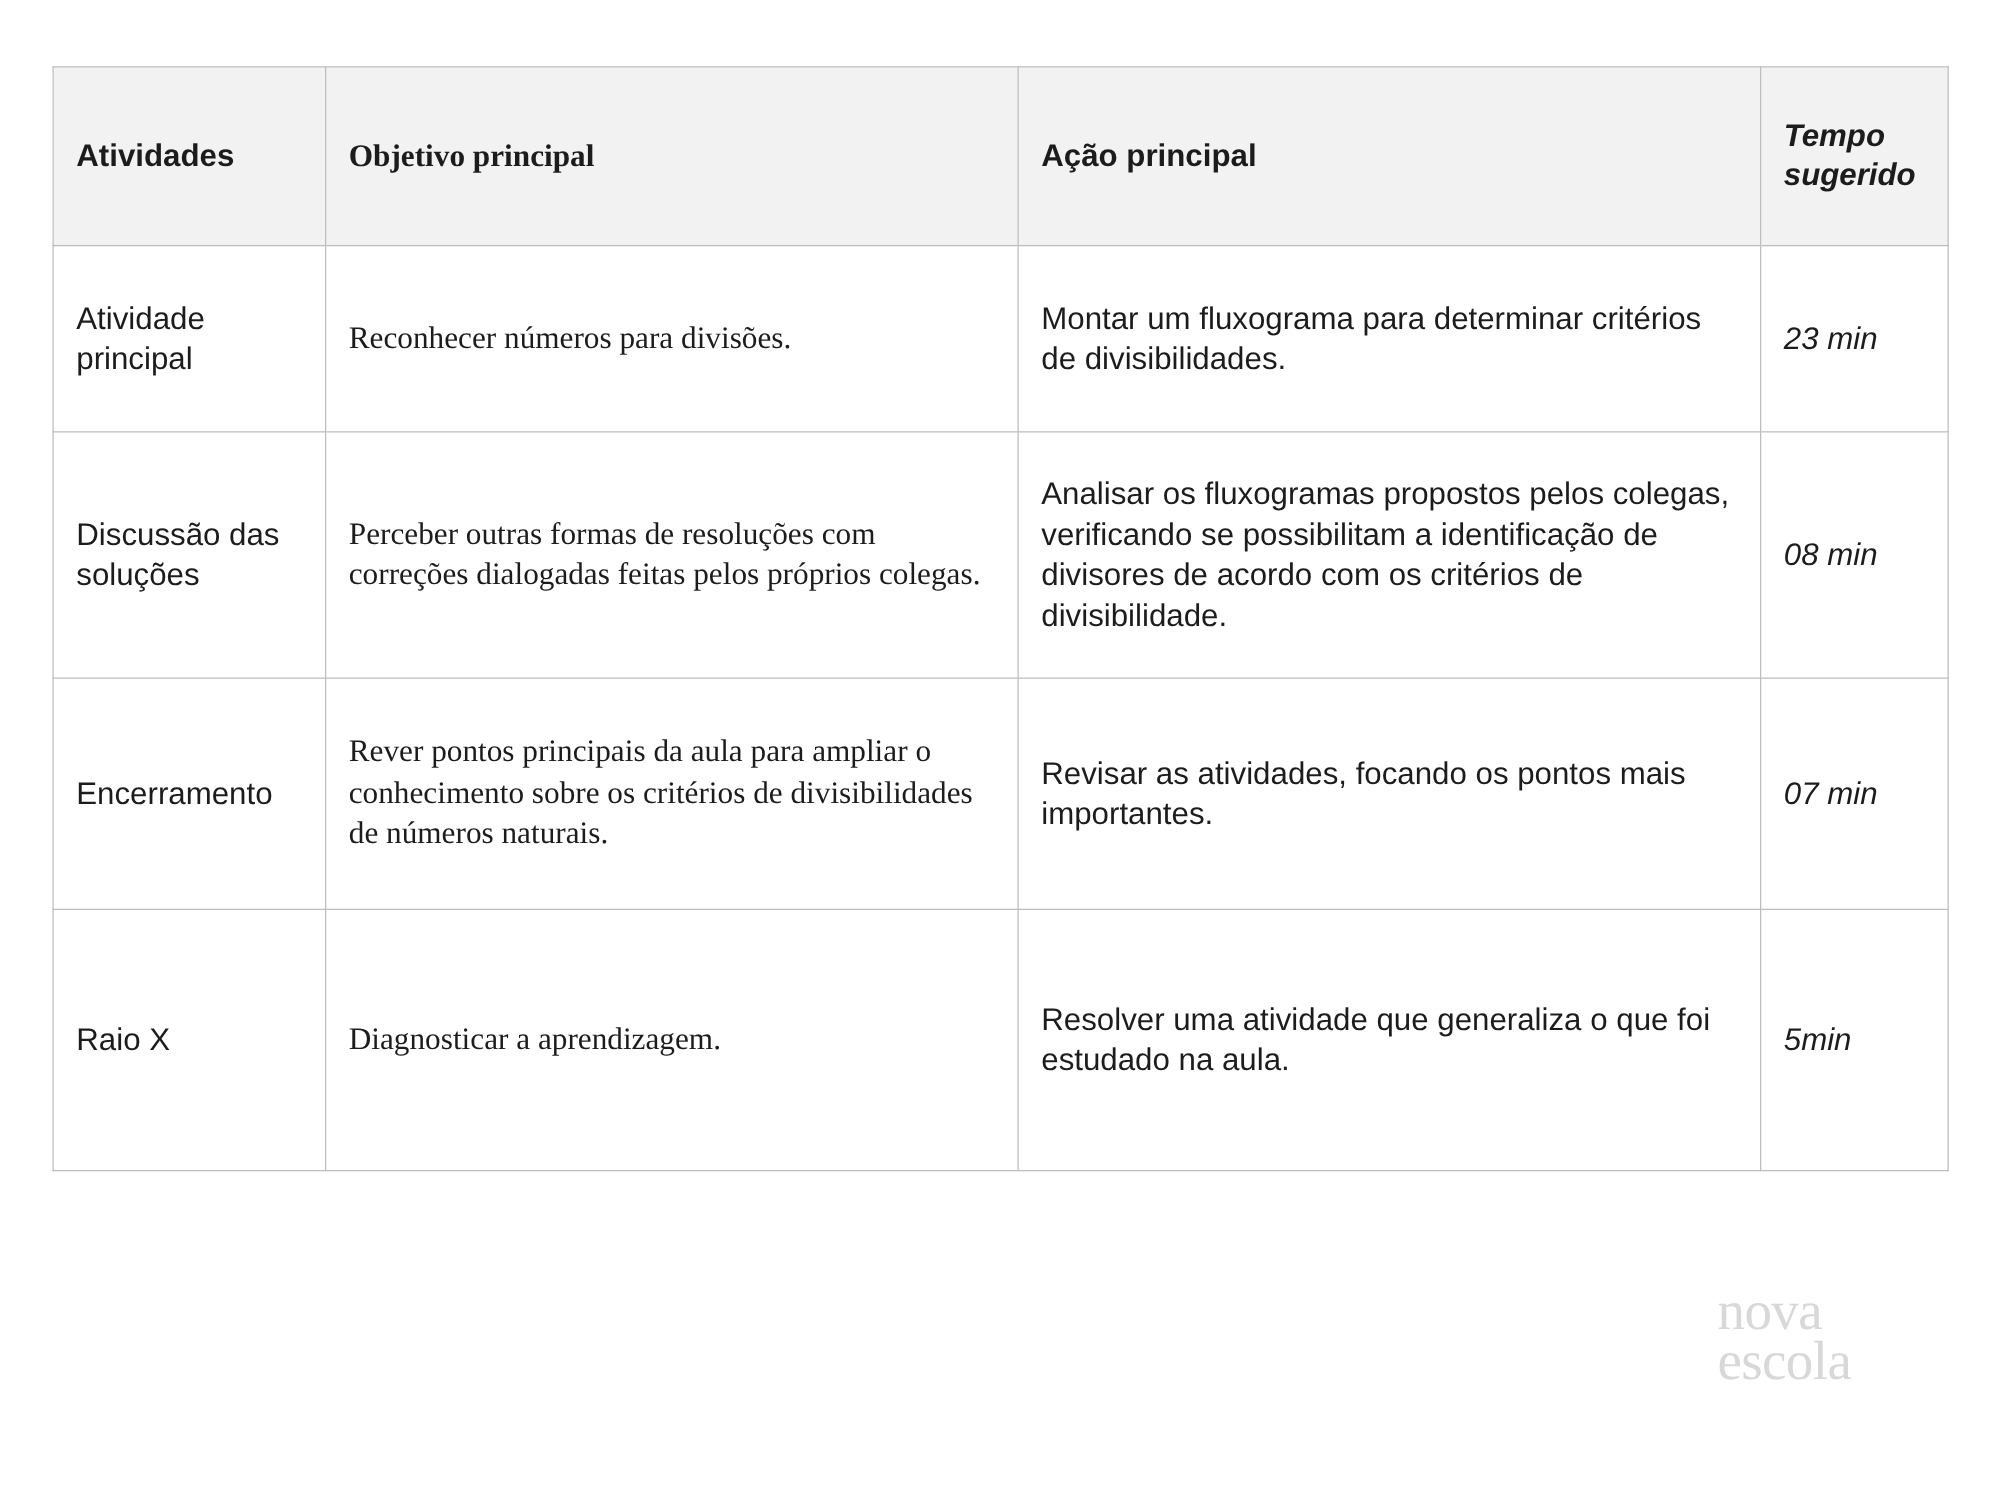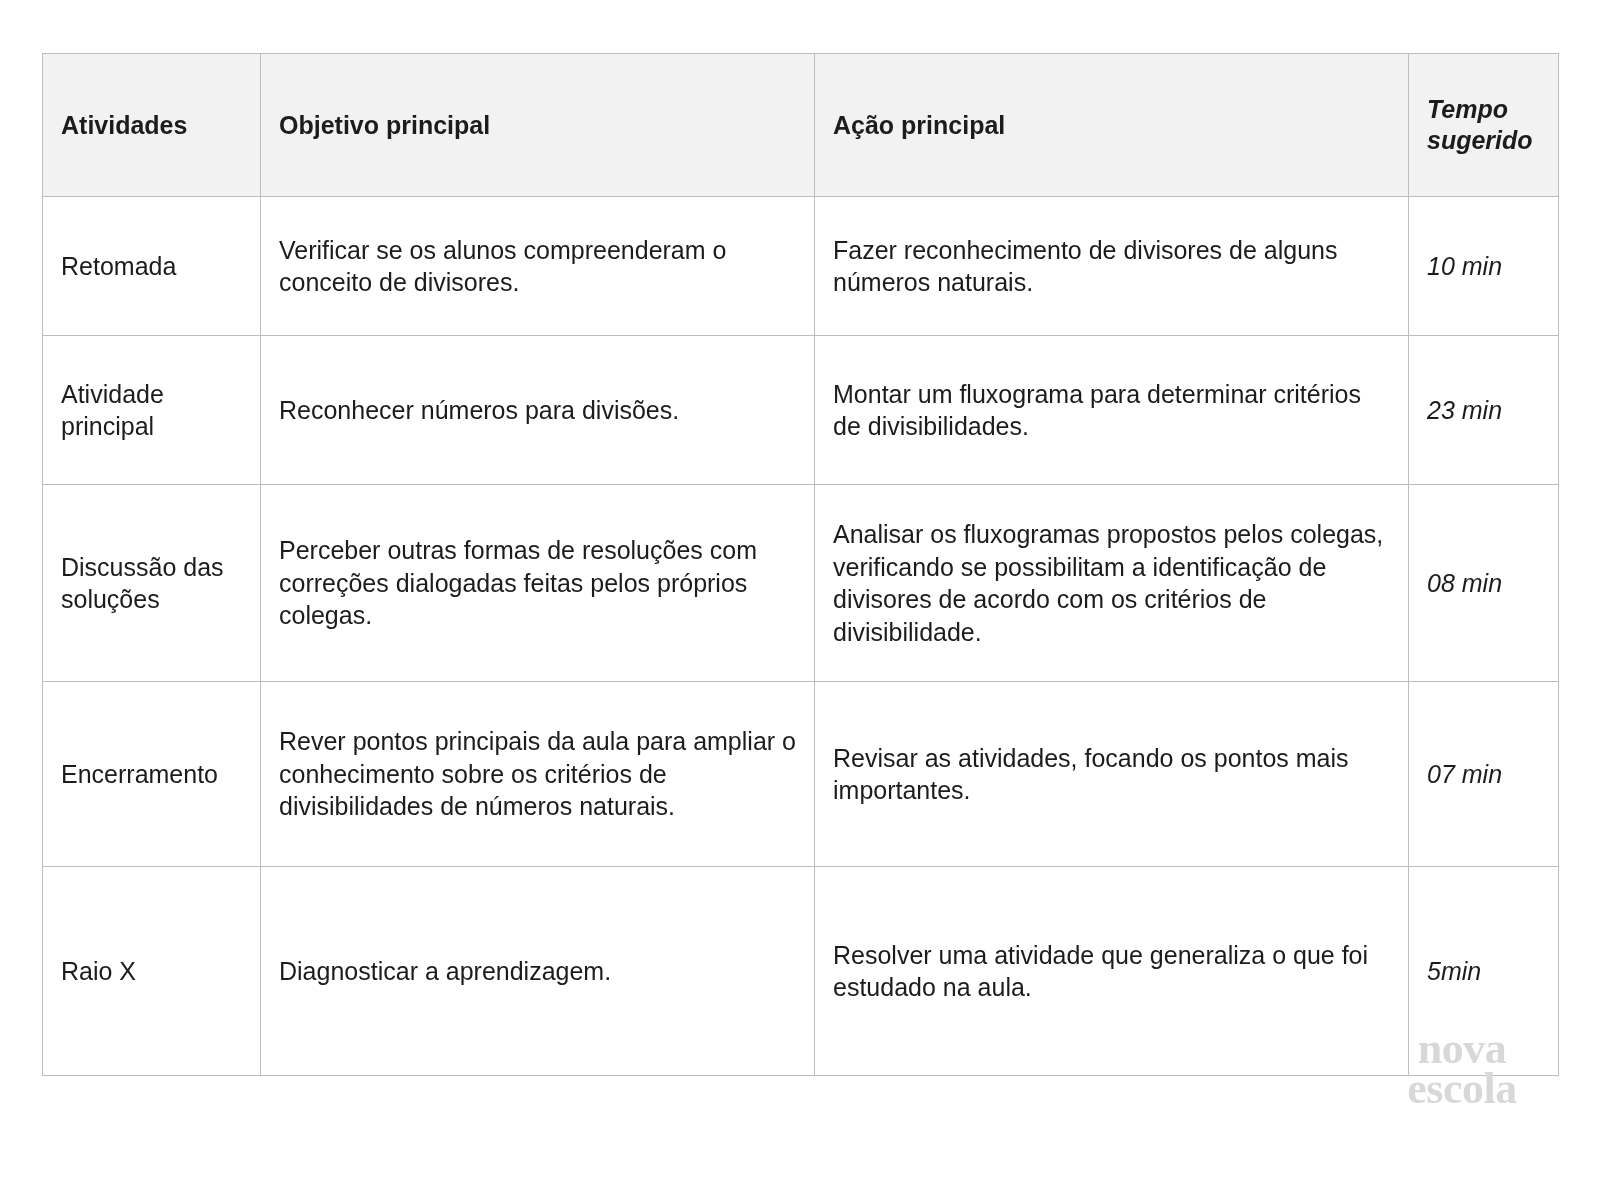--- a/index.html
+++ b/index.html
@@ -56,38 +56,38 @@
     line-height: 1.3;
   }
 
   
   .col-atividade { width: 218px; }
   .col-objetivo  { width: 554px; }
   .col-acao      { width: 594px; }
   .col-tempo     { width: 150px; }
 
   .cell-activity { padding-left: 16px; }
-  .cell-objective { padding-left: 20px; }
+  .cell-objective { padding-left: 20px; font-family: Liberation Serif, serif; }
   .cell-action { padding-left: 16px; margin-left: 11px; }
   .cell-time { padding-left: 14px; font-style: italic; }
 
   .row-retomada td    { height: 118px; }
   .row-principal td   { height: 128px; }
   .row-discussao td   { height: 176px; }
   .row-encerramento td{ height: 164px; }
   .row-raiox td       { height: 188px; }
 
   .brand-logo {
     position: absolute;
     left: 1374px;
     top: 1029px;
     width: 176px;
-    text-align: center;
+    text-align: left;
     font-family: "Liberation Serif", serif;
-    font-weight: bold;
+    font-weight: normal;
     font-size: 44px;
     line-height: 0.92;
     color: #d8d8d8;
     letter-spacing: -0.5px;
     user-select: none;
   }
   .brand-logo .logo-line { display: block; }
 </style>
 </head>
 <body>
@@ -104,26 +104,20 @@
     <thead>
       <tr>
         <th class="cell-activity">Atividades</th>
         <th class="cell-objective">Objetivo principal</th>
         <th class="cell-action">Ação principal</th>
         <th class="cell-time">Tempo sugerido</th>
       </tr>
     </thead>
     <tbody>
 
-      <tr class="row-retomada">
-        <td class="cell-activity">Retomada</td>
-        <td class="cell-objective">Verificar se os alunos compreenderam o conceito de divisores.</td>
-        <td class="cell-action">Fazer reconhecimento de divisores de alguns números naturais.</td>
-        <td class="cell-time">10 min</td>
-      </tr>
 
       <tr class="row-principal">
         <td class="cell-activity">Atividade principal</td>
         <td class="cell-objective">Reconhecer números para divisões.</td>
         <td class="cell-action">Montar um fluxograma para determinar critérios de divisibilidades.</td>
         <td class="cell-time">23 min</td>
       </tr>
 
       <tr class="row-discussao">
         <td class="cell-activity">Discussão das soluções</td>

